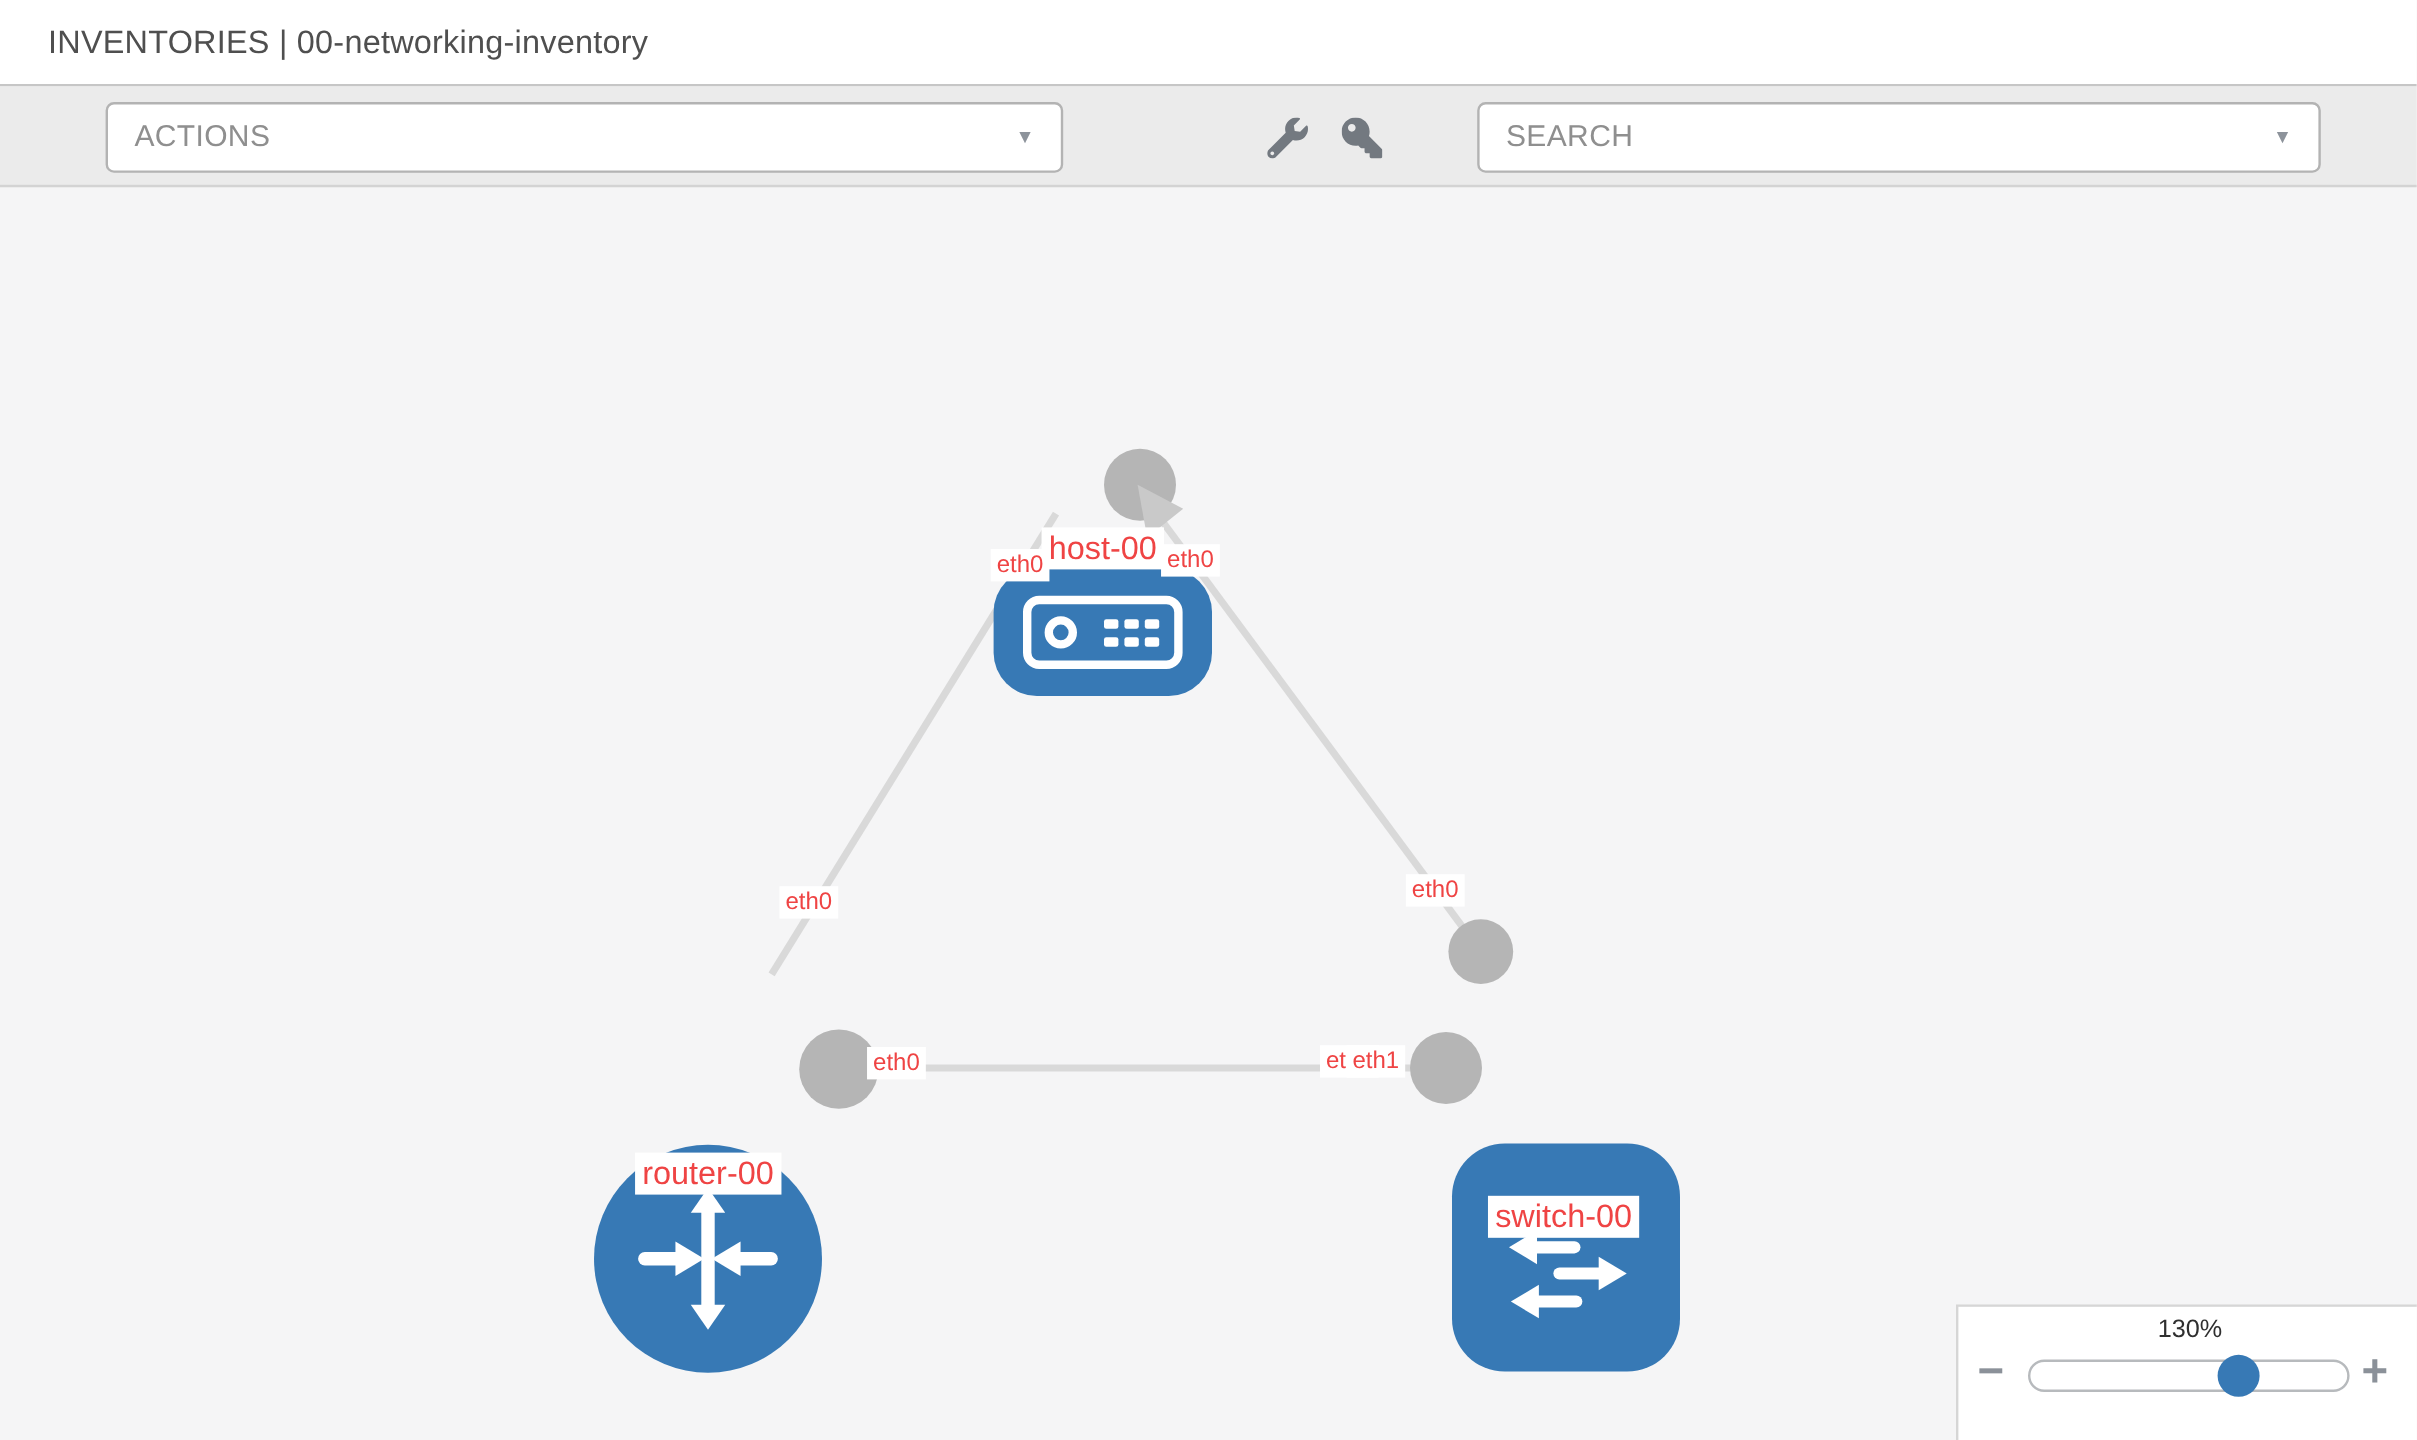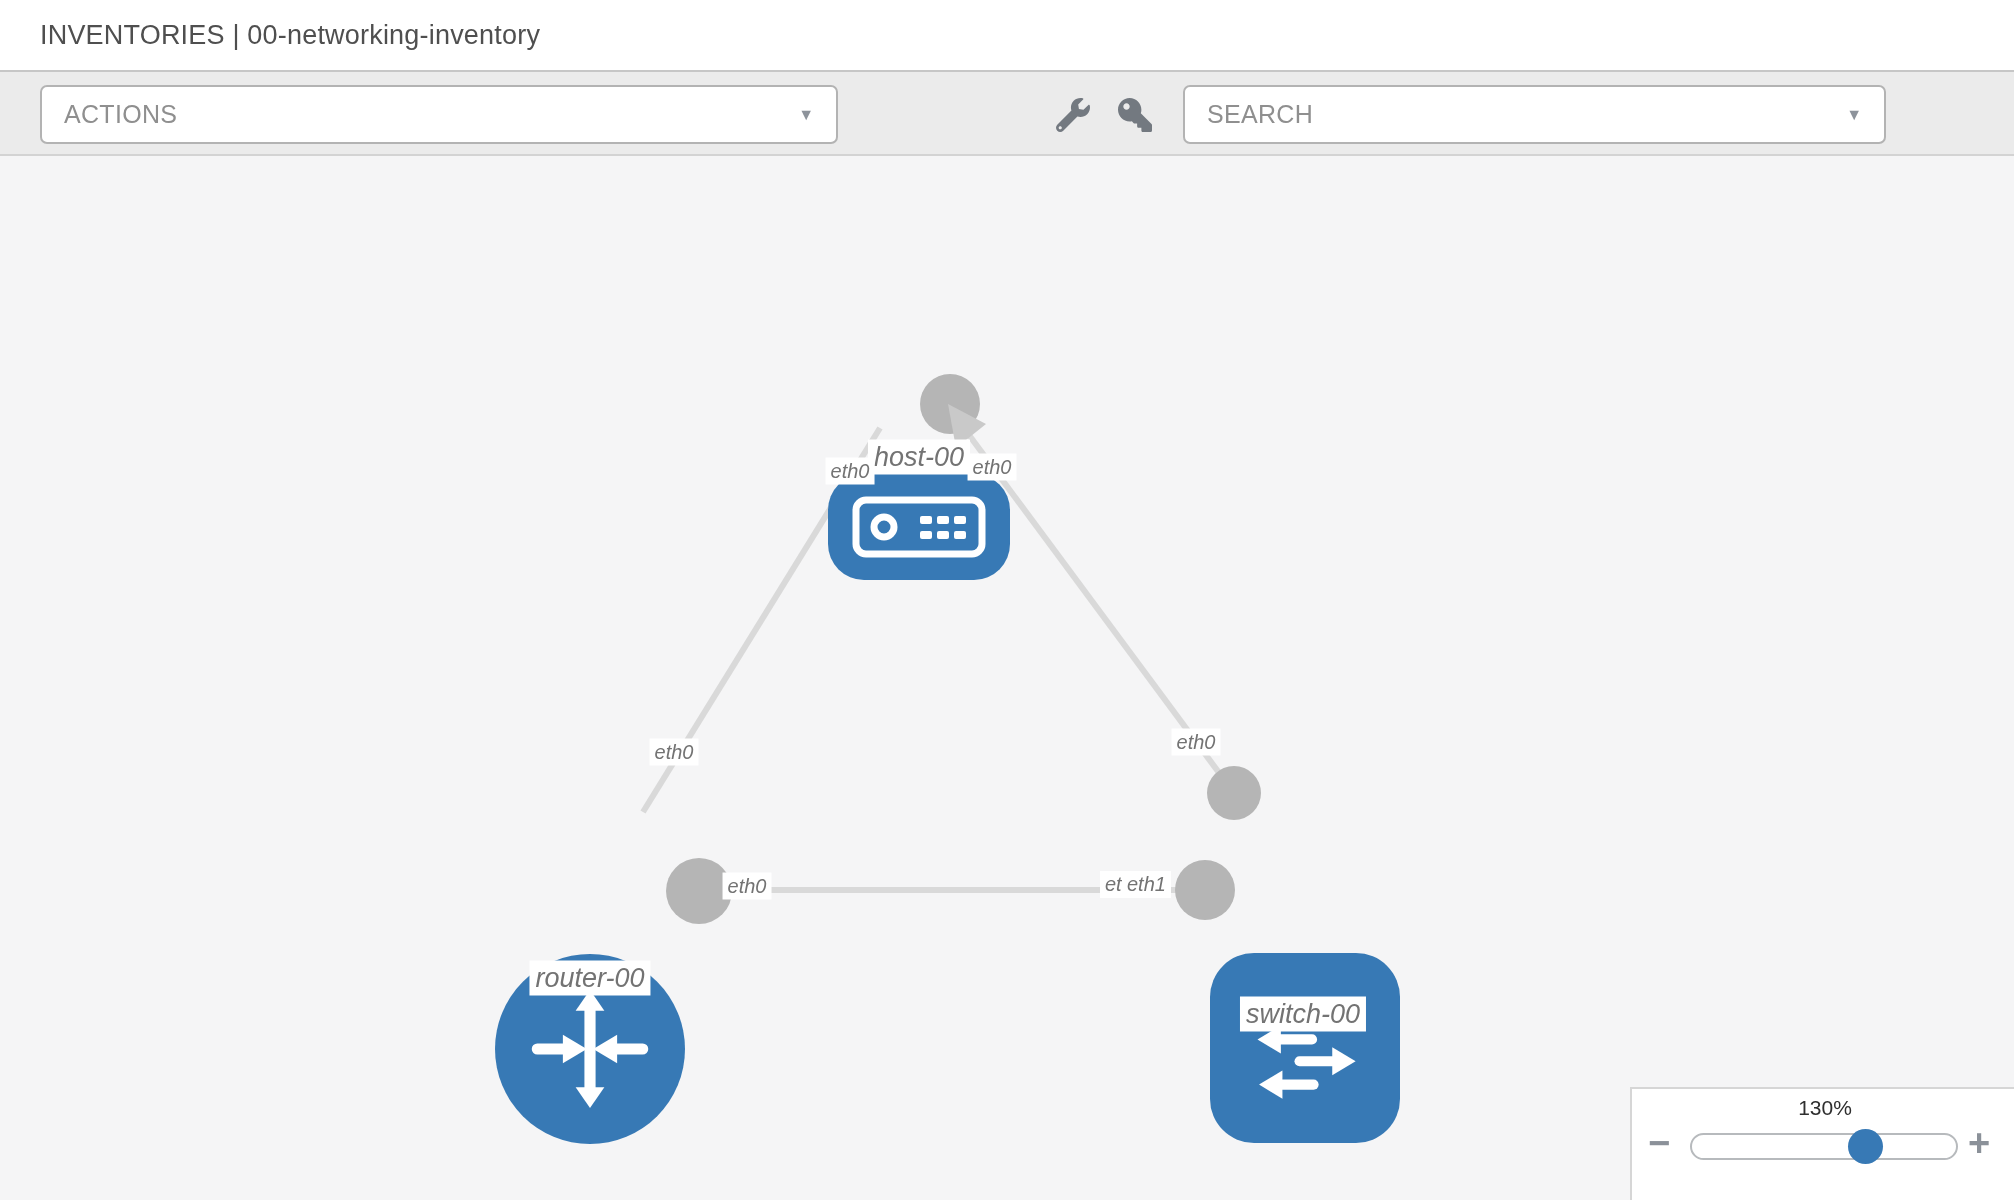--- a/index.html
+++ b/index.html
@@ -26,21 +26,21 @@
   .close-btn span{color:#ffffff;font-size:28px;font-weight:bold;line-height:1;margin-top:-2px;}
 
   
   .toolbar{
     position:absolute;left:0;top:72px;width:2014px;height:84px;
     background:#ebebeb;border-bottom:2px solid #d3d3d3;box-sizing:border-box;z-index:10;
   }
   .dropdown{
     position:absolute;top:85px;height:59px;background:#ffffff;
     border:2px solid #b3b3b3;border-radius:7px;box-sizing:border-box;
-    display:flex;align-items:center;padding:16px 22px;cursor:pointer;z-index:11;
+    display:flex;align-items:center;padding:16px 22px;cursor:pointer;z-index:11;margin-left:48px;
   }
   .dropdown .dd-label{color:#8f8f8f;font-size:25px;letter-spacing:.3px;}
   .dropdown .caret{margin-left:auto;color:#8d939b;font-size:16px;}
   .dd-actions{left:40px;width:798px;}
   .dd-search{left:1183px;width:703px;}
   .tool-icon{
     position:absolute;top:96px;width:38px;height:38px;z-index:11;cursor:pointer;
     display:flex;align-items:center;justify-content:center;
   }
   .tool-icon svg{width:34px;height:34px;fill:#737980;}
@@ -51,22 +51,22 @@
   .canvas{position:absolute;left:0;top:156px;width:2014px;height:1044px;background:#f5f5f6;}
   .links-layer{position:absolute;left:0;top:0;z-index:1;}
 
   .node{position:absolute;background:#3779b5;z-index:2;cursor:pointer;
     display:flex;align-items:center;justify-content:center;}
   .node-host{left:828px;top:318px;width:182px;height:106px;border-radius:36px;}
   .node-router{left:495px;top:798px;width:190px;height:190px;border-radius:50%;}
   .node-switch{left:1210px;top:797px;width:190px;height:190px;border-radius:44px;}
 
   .chip{
-    position:absolute;z-index:3;background:#ffffff;color:#737373;white-space:nowrap;
-    padding:2px 6px;transform:translate(-50%,-50%);font-style:italic;
+    position:absolute;z-index:3;background:#ffffff;color:#ef4444;white-space:nowrap;
+    padding:2px 6px;transform:translate(-50%,-50%);
   }
   .chip.name{font-size:27px;}
   .chip.iface{font-size:20px;padding:2px 5px;}
   .chip.noctr{transform:none;}
 
   
   .zoom-panel{
     position:absolute;left:1630px;top:1087px;width:392px;height:120px;
     background:#ffffff;border:2px solid #d6d6d6;box-sizing:border-box;z-index:10;
   }

